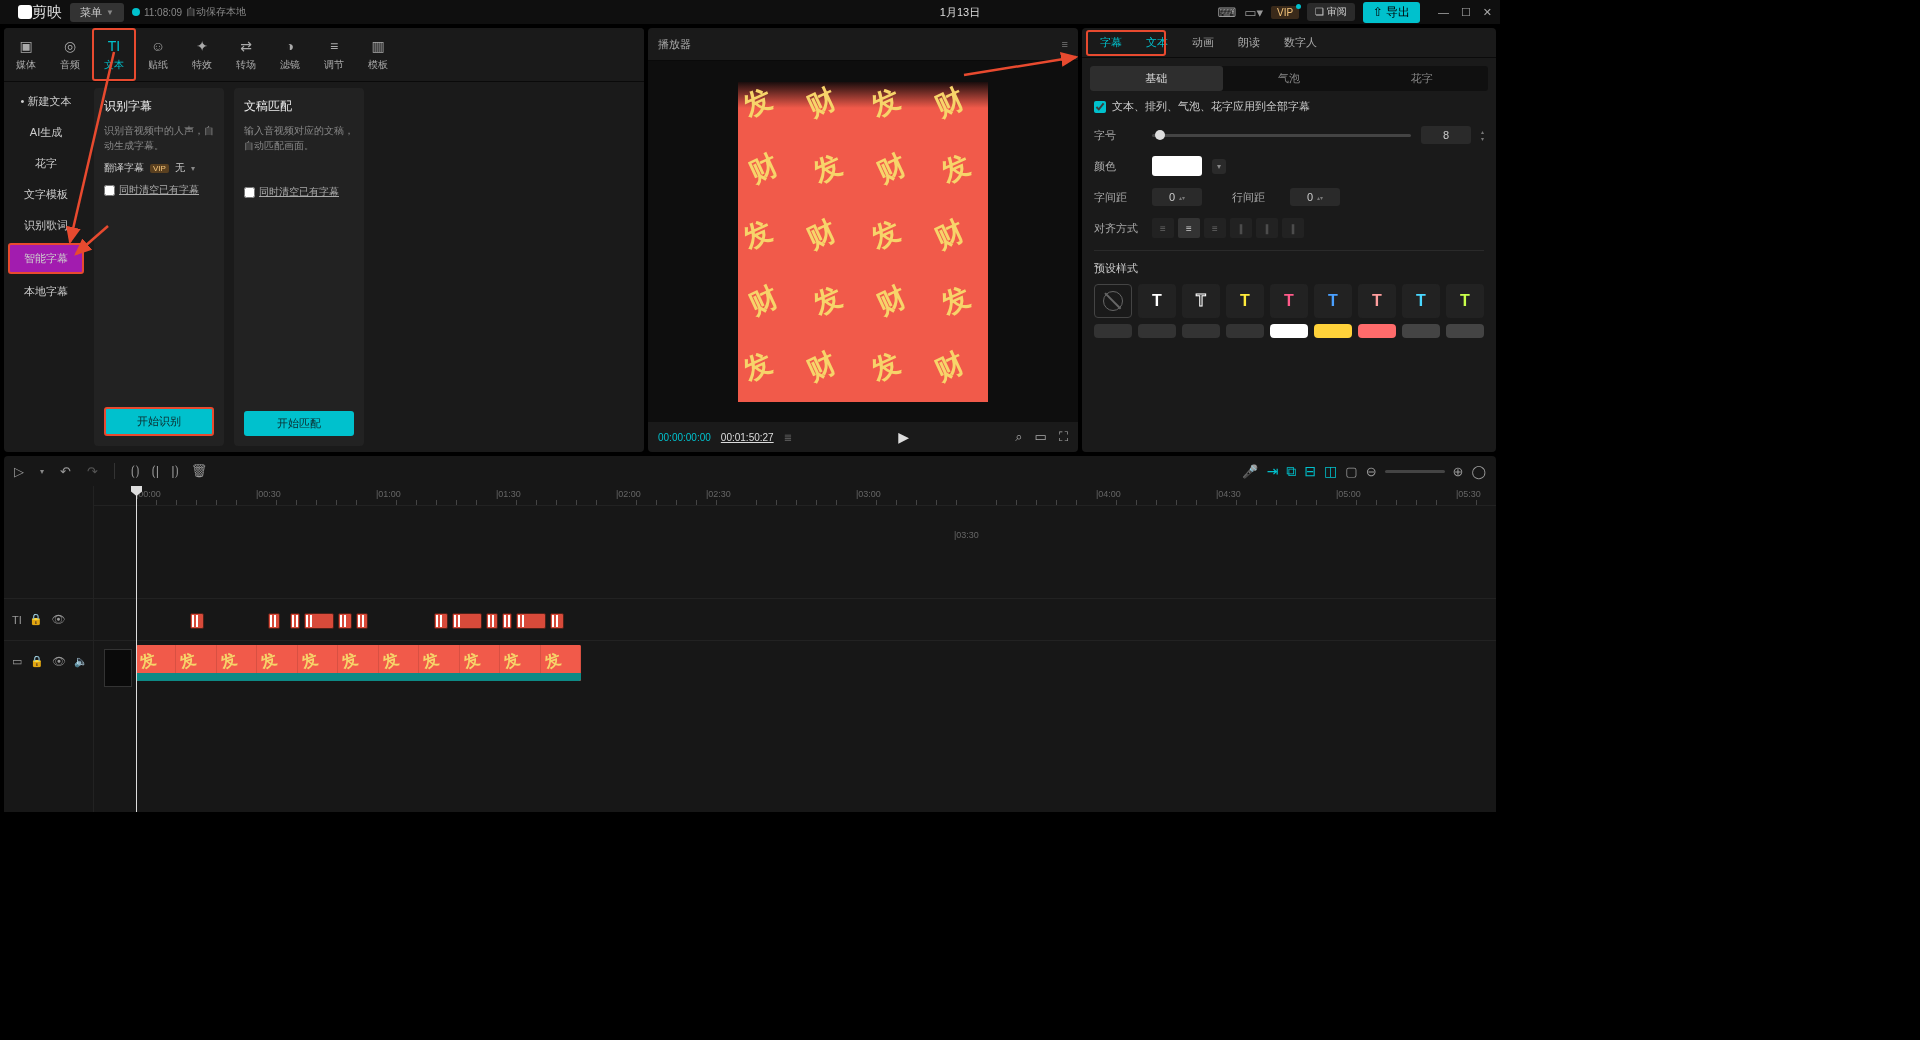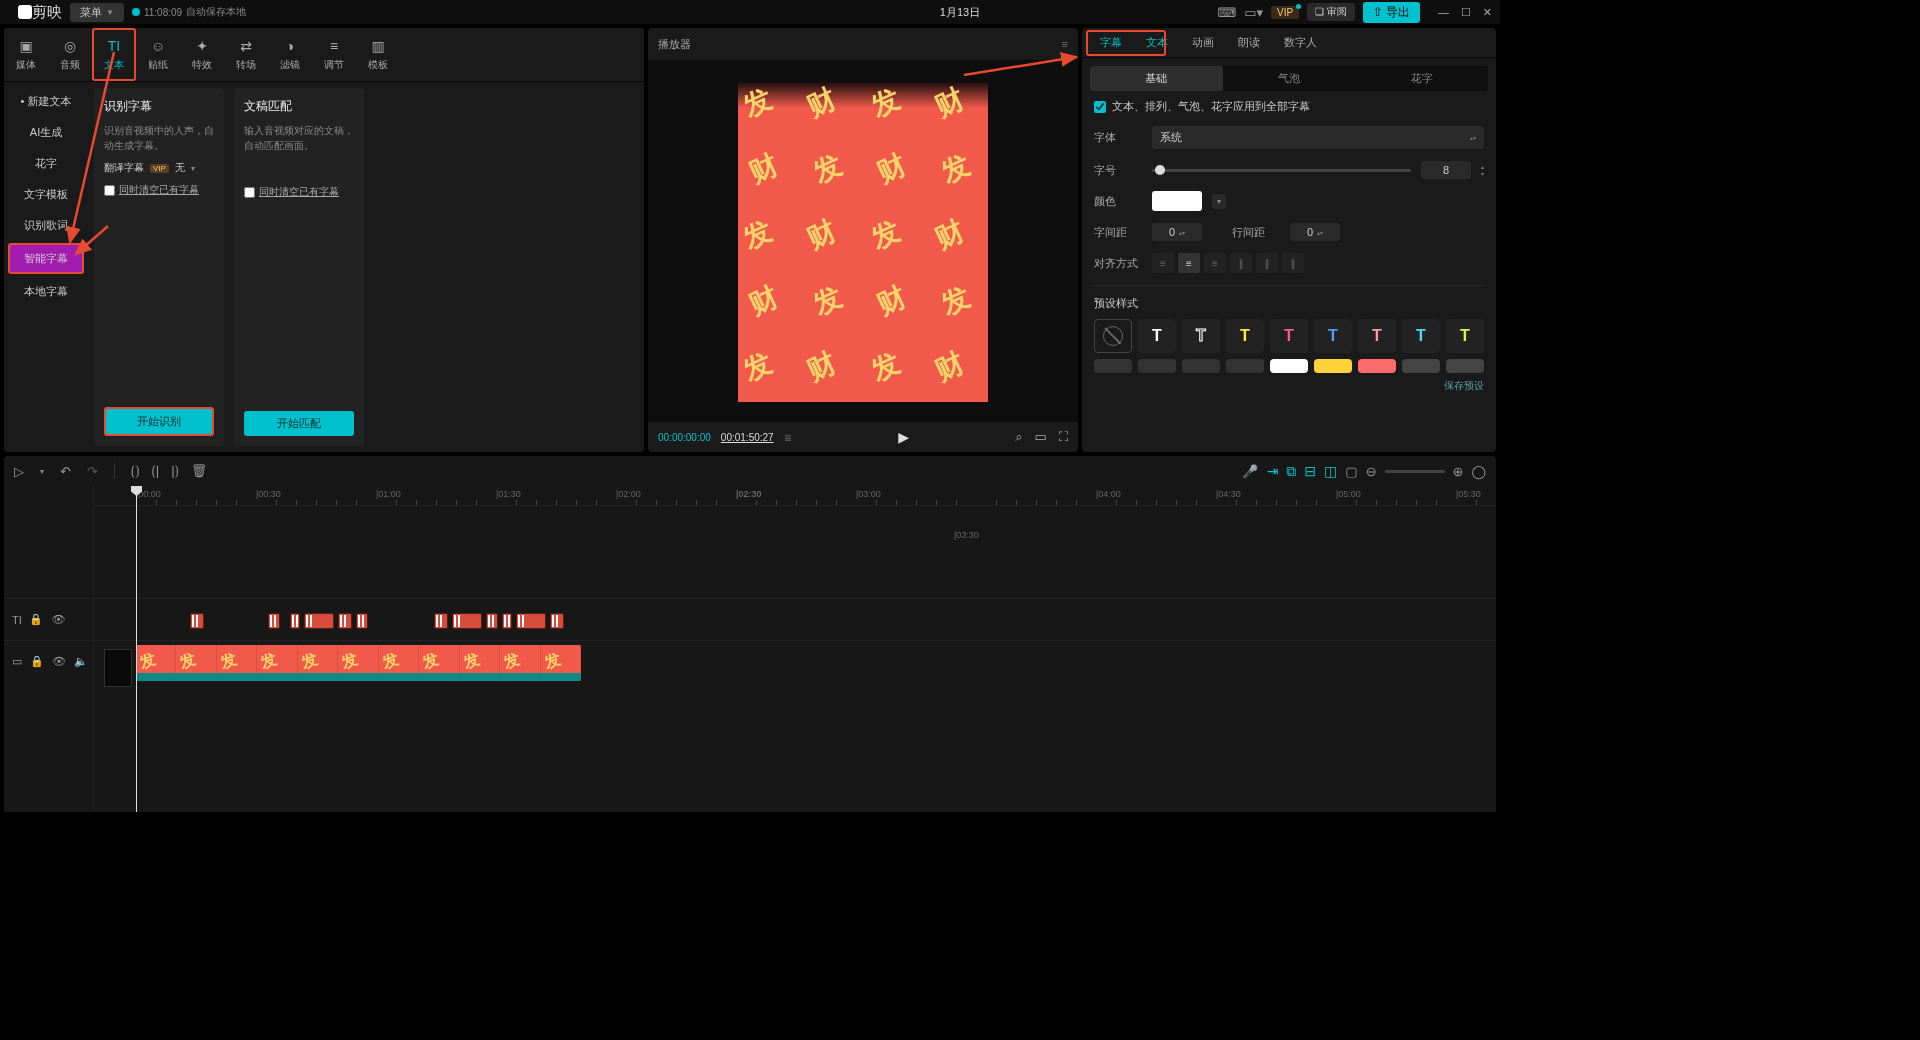--- a/index.html
+++ b/index.html
@@ -307,27 +307,20 @@
         <div class="r-sub on">基础</div>
         <div class="r-sub">气泡</div>
         <div class="r-sub">花字</div>
       </div>
     <div class="r-body">
       <label class="r-chk">
         <input type="checkbox" checked="" style="">
         <span>文本、排列、气泡、花字应用到全部字幕</span>
       </label>
       <div class="r-row">
-        <span class="r-label">字体</span>
-        <div class="sel-box">
-          <span>系统</span>
-          <span class="stepper">▴▾</span>
-        </div>
-      </div>
-      <div class="r-row">
         <span class="r-label">字号</span>
         <div class="slider">
             <div class="th"></div>
           </div>
         <div class="numbox">
             <span>8</span>
           </div>
         <span class="stepper">▴<br>▾</span>
       </div>
       <div class="r-row">
@@ -375,21 +368,20 @@
           <div class="pre-it" style="height:14px;background:#333;"></div>
           <div class="pre-it" style="height:14px;background:#333;"></div>
           <div class="pre-it" style="height:14px;background:#fff;"></div>
           <div class="pre-it" style="height:14px;background:#ffd23a;"></div>
           <div class="pre-it" style="height:14px;background:#ff6b6b;"></div>
           <div class="pre-it" style="height:14px;background:#444;"></div>
           <div class="pre-it" style="height:14px;background:#444;"></div>
         </div>
       </div>
     </div>
-    <div class="save-preset">保存预设</div>
   </div>
 </div>
 
 <div class="tl-tools">
   <span class="gr-ico">▷</span>
     <span class="chev">▾</span>
   <span class="gr-ico">↶</span>
   <span class="gr-ico" style="color:#555;">↷</span>
   <span class="sep"></span>
   <div class="grp">
@@ -453,21 +445,21 @@
         <div class="tick" style="left: 442px;"></div>
         <div class="tick" style="left: 462px;"></div>
         <div class="tick" style="left: 482px;"></div>
         <div class="tick" style="left: 502px;"></div>
         <span style="left: 522px;">|02:00</span>
         <div class="tick" style="left: 542px;"></div>
         <div class="tick" style="left: 562px;"></div>
         <div class="tick" style="left: 582px;"></div>
         <div class="tick" style="left: 602px;"></div>
         <div class="tick" style="left: 622px;"></div>
-        <span style="left: 642px; font-weight: bold;">|02:30</span>
+        <span style="left: 612px;">|02:30</span>
         <div class="tick" style="left: 662px;"></div>
         <div class="tick" style="left: 682px;"></div>
         <div class="tick" style="left: 702px;"></div>
         <div class="tick" style="left: 722px;"></div>
         <div class="tick" style="left: 742px;"></div>
         <span style="left: 762px;">|03:00</span>
         <div class="tick" style="left: 782px;"></div>
         <div class="tick" style="left: 802px;"></div>
         <div class="tick" style="left: 822px;"></div>
         <div class="tick" style="left: 842px;"></div>

